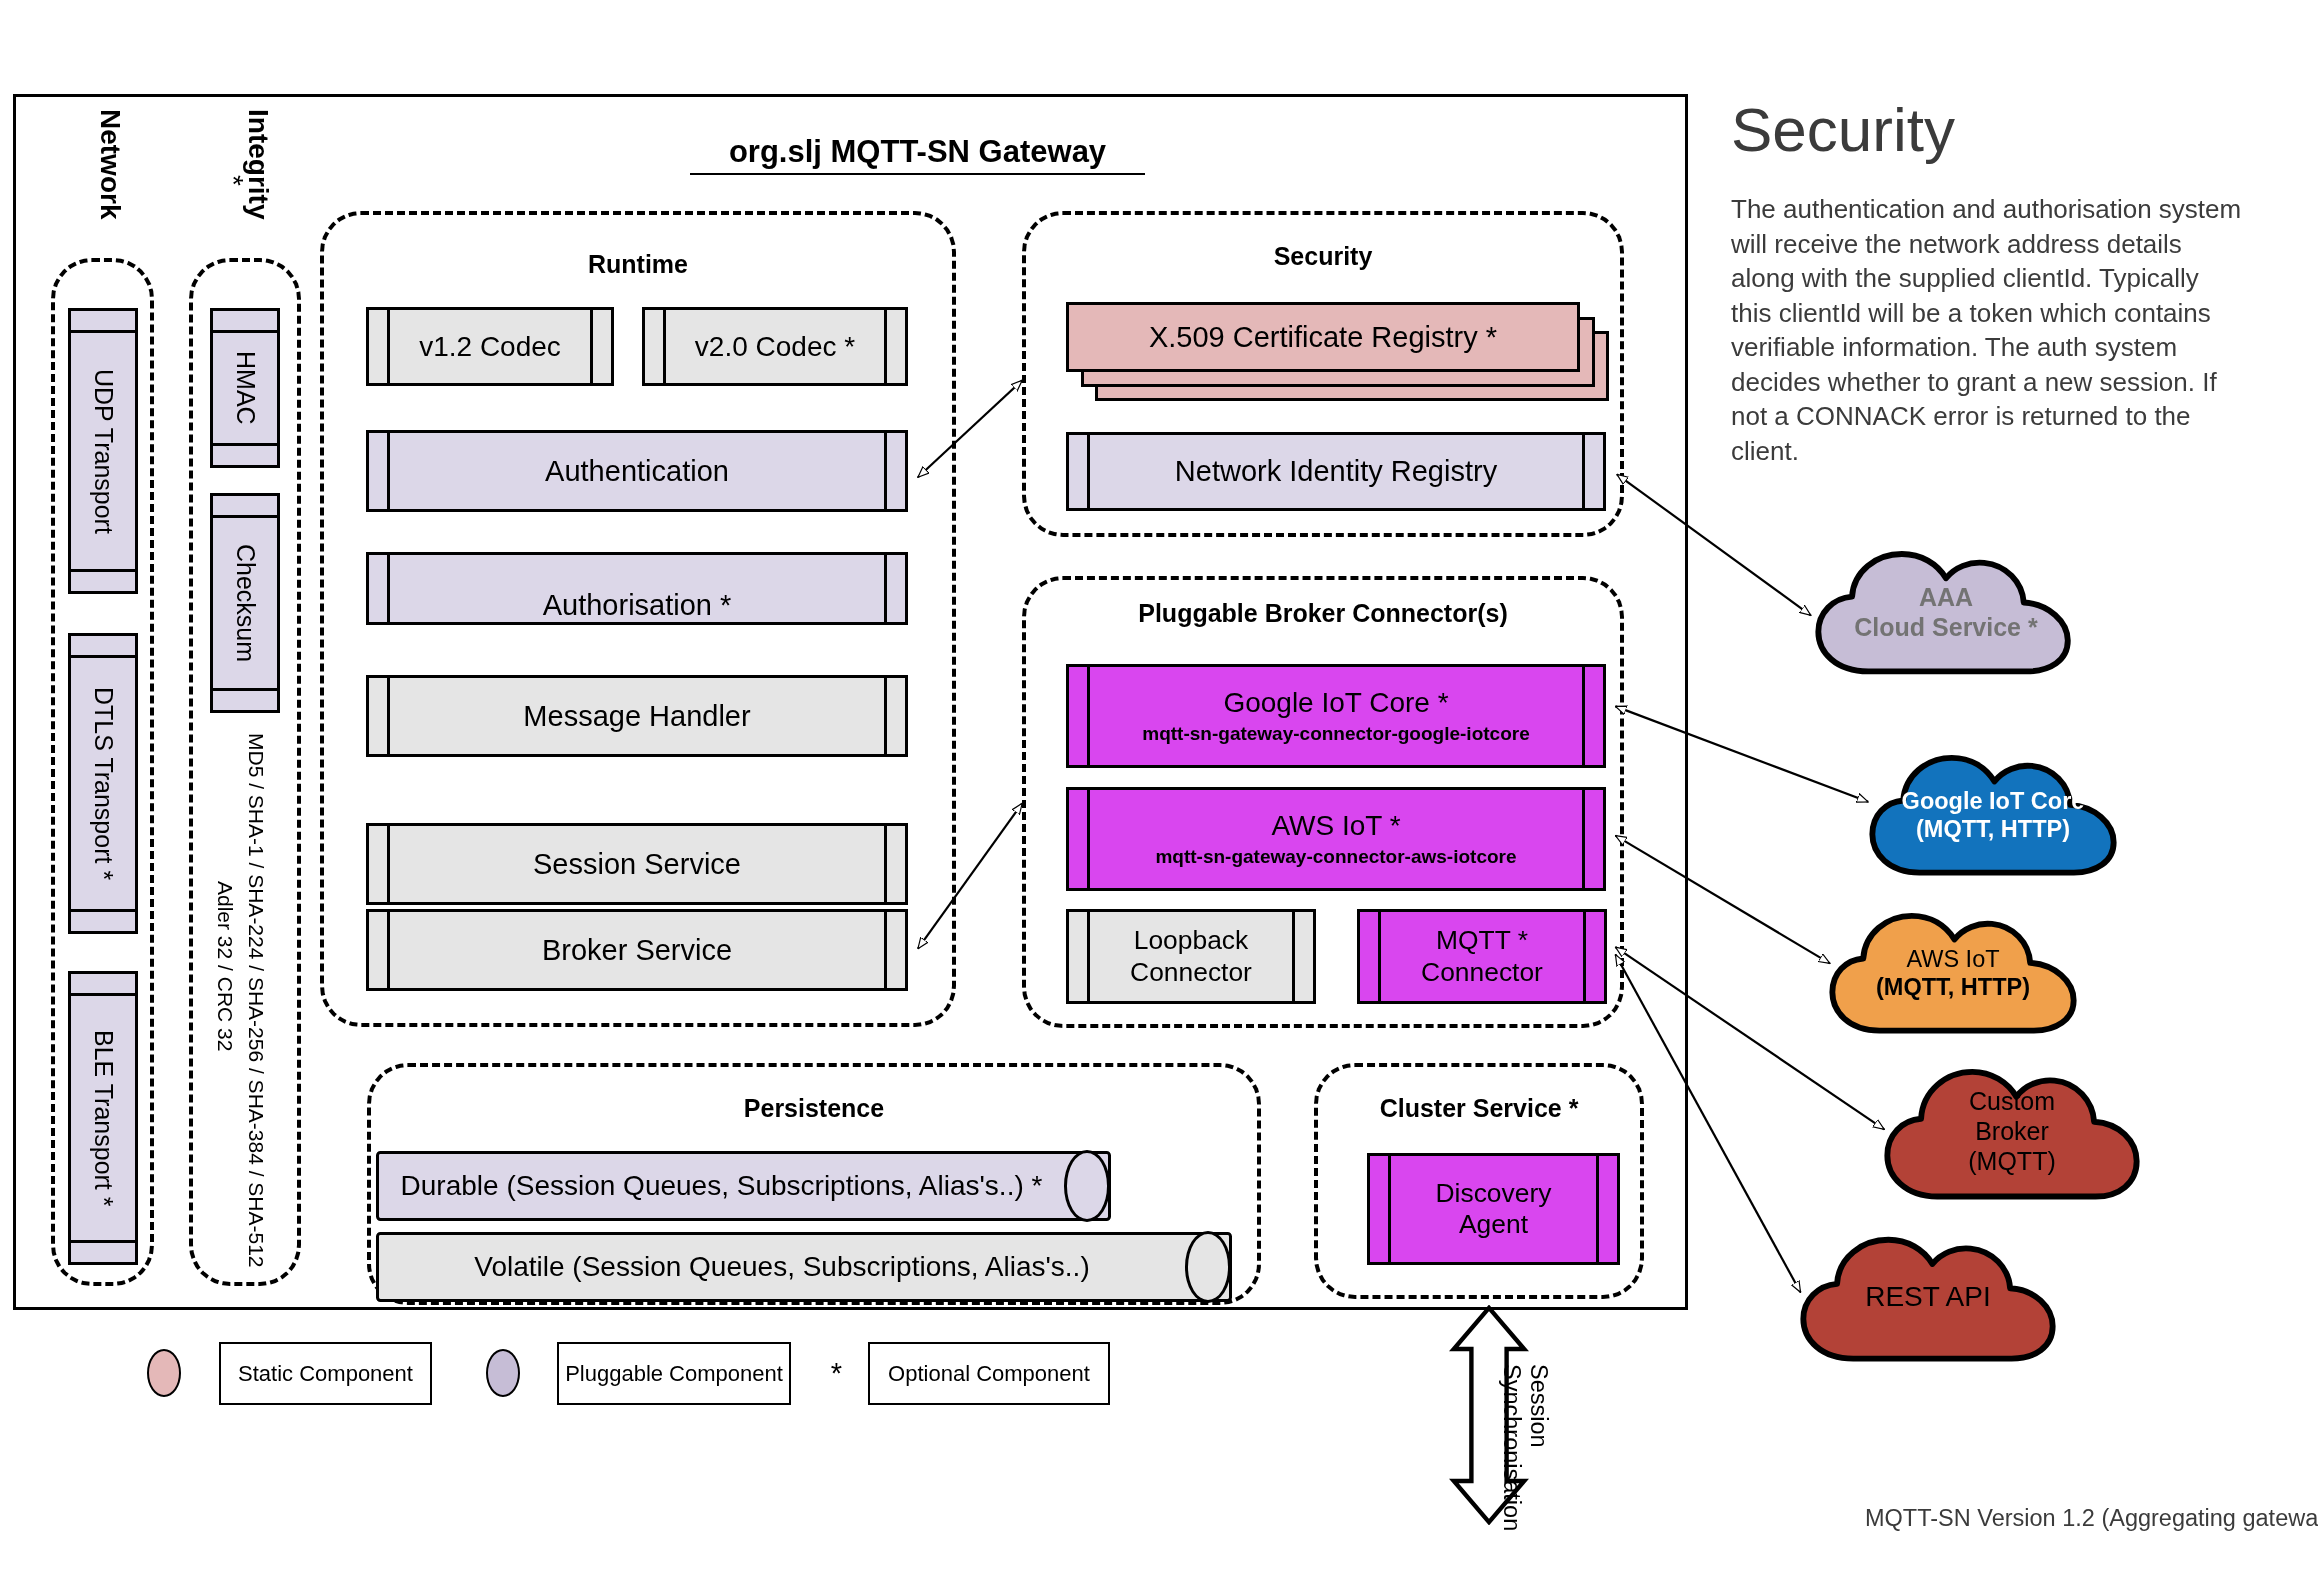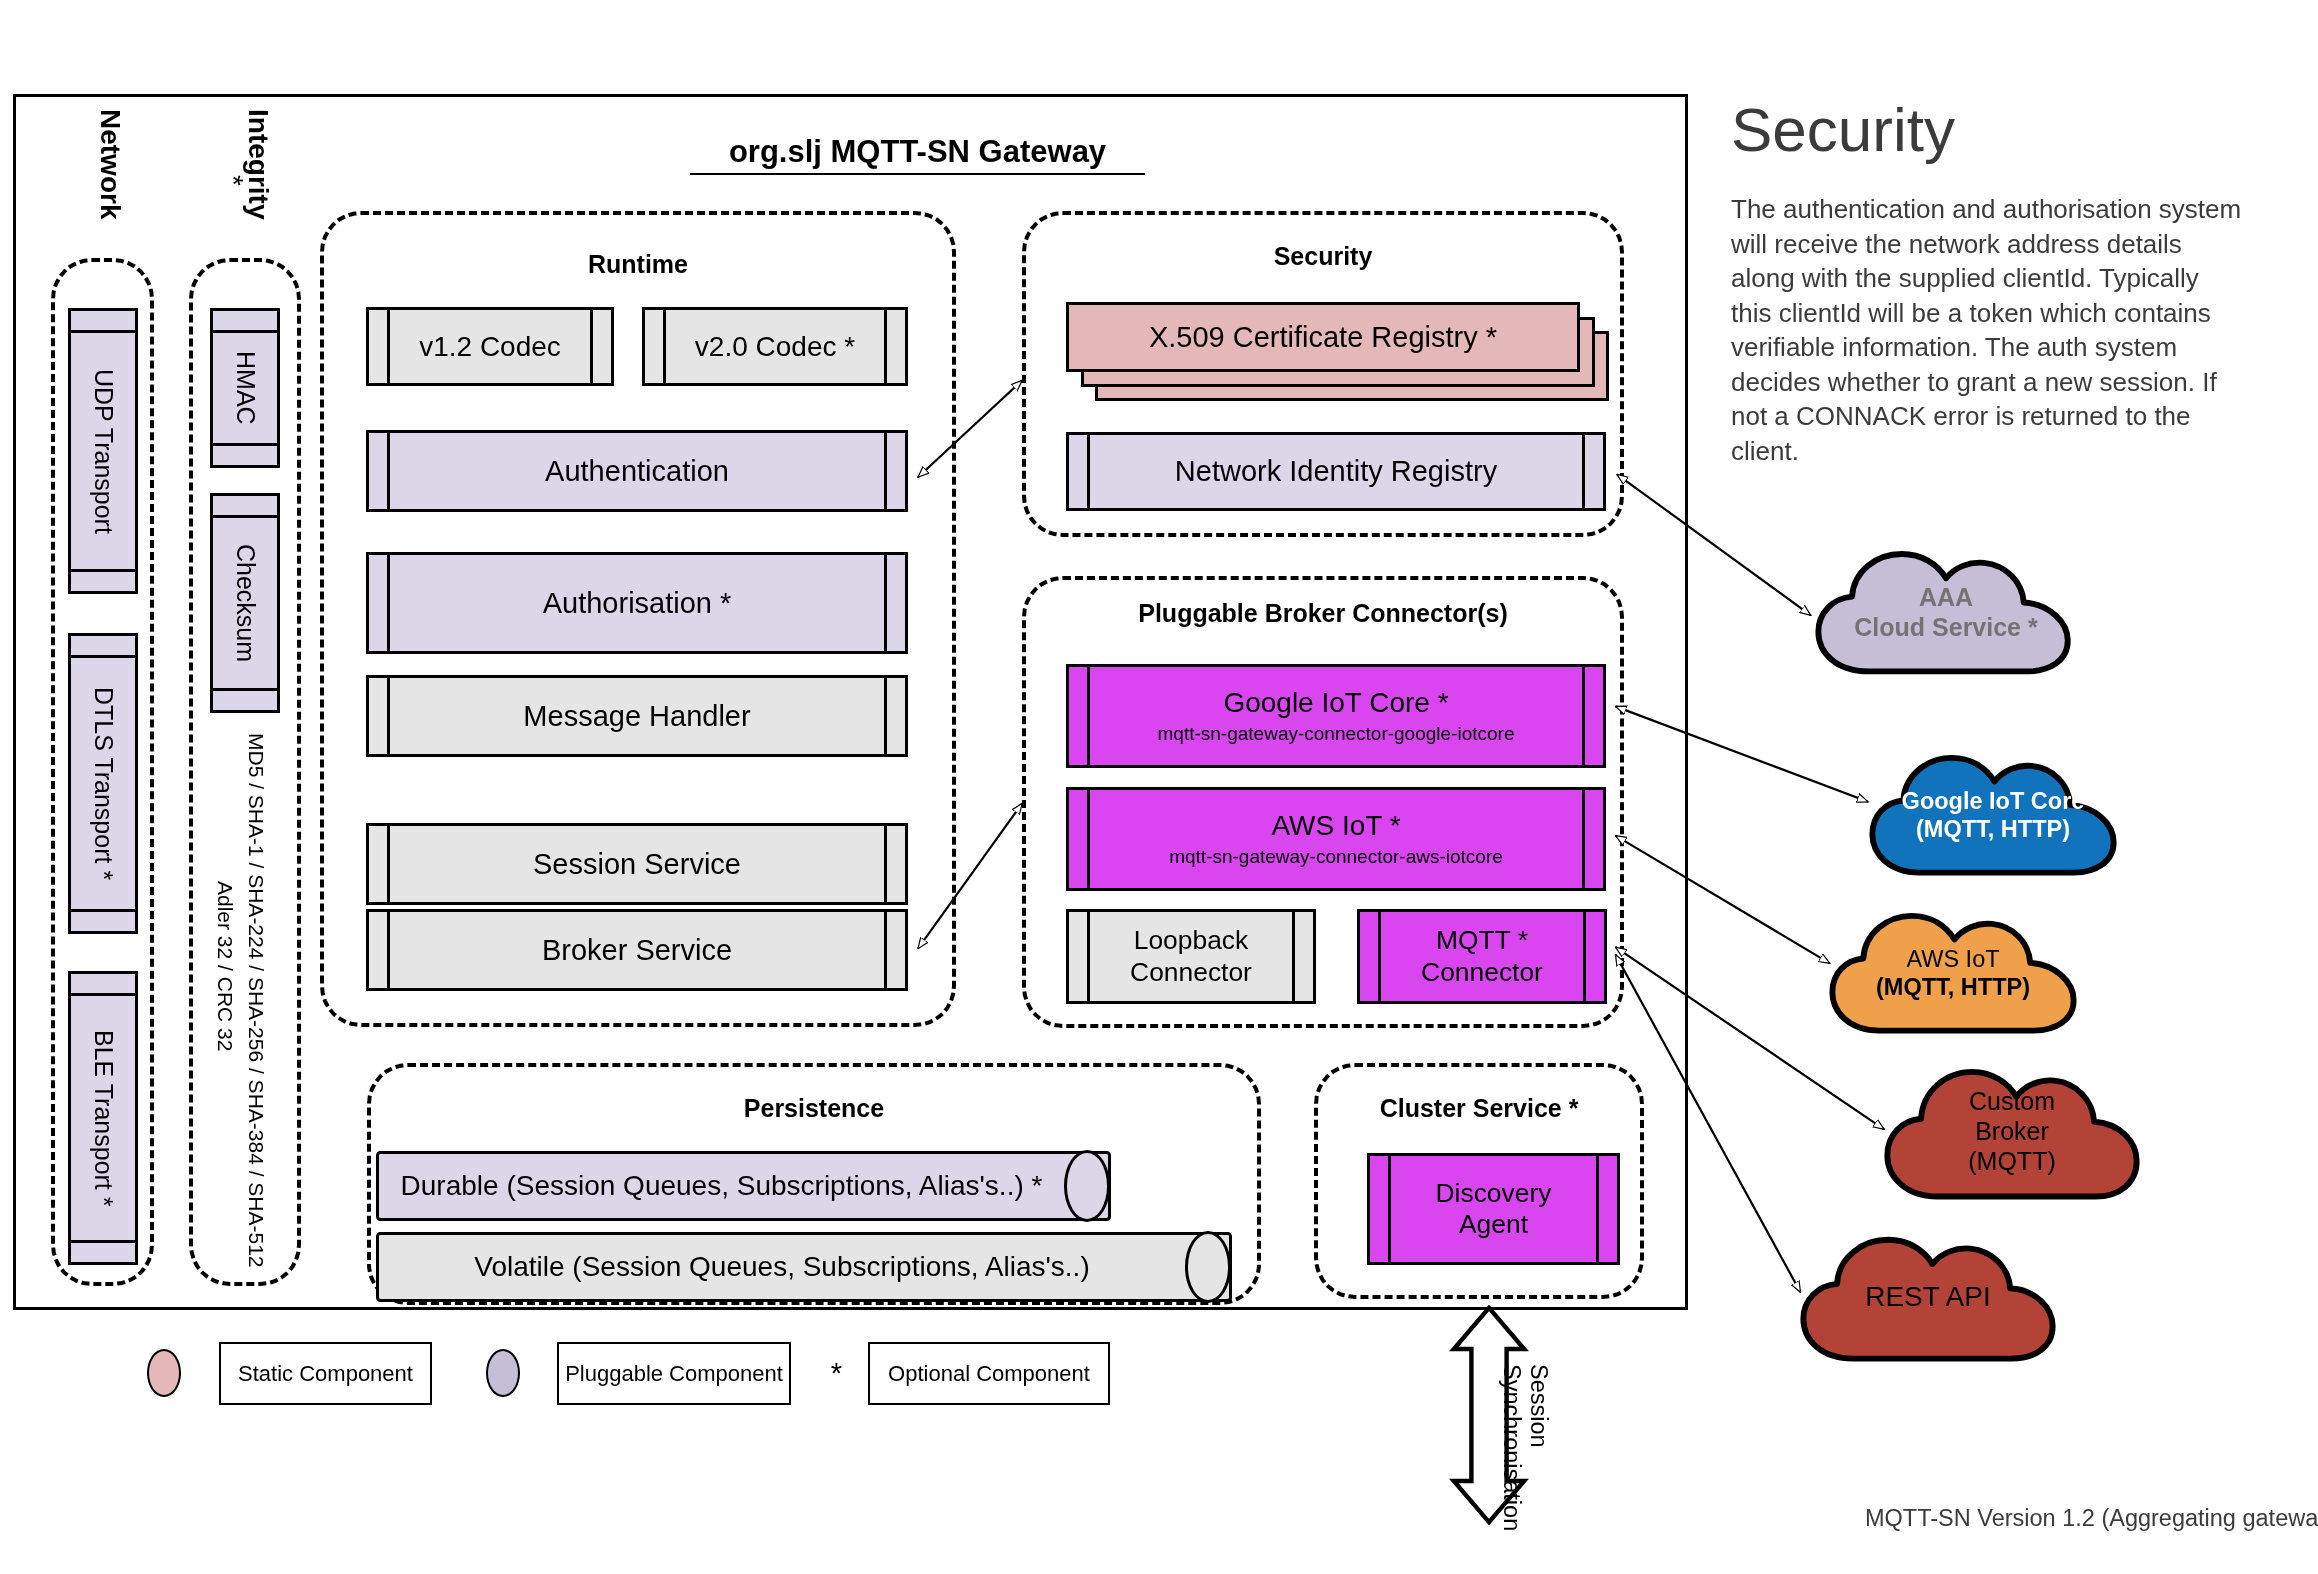--- a/index.html
+++ b/index.html
@@ -44,21 +44,21 @@
     text-align:center;
     color:#000;
   }
   .ucomp::before, .ucomp::after {
     content:""; position:absolute; top:0px; bottom:0px; width:0;
     border-left:3.7px solid #000;
   }
   .ucomp::before { left:17.6px; }
   .ucomp::after  { right:17.6px; }
   .ucomp .lbl { position:relative; z-index:2; line-height:1.18; padding:0 29px; }
-  .ucomp .sub { display:block; font-size:19px; margin-top:3.7px; }
+  .ucomp .sub { display:block; font-size:19px; margin-top:3.7px;font-weight:bold; }
 
   .pink   { background:#e5e5e5; }
   .purple { background:#dcd7e8; }
   .lpurple{ background:#d946ef; }
 
   
   .vcomp {
     position:absolute;
     border:3.7px solid #000;
     background:#dcd7e8;
@@ -201,21 +201,21 @@
   <div class="ucomp pink" style="left:366px; top:307px; width:248px; height:79px; font-size:28px;">
     <span class="lbl">v1.2 Codec</span>
   </div>
   <div class="ucomp pink" style="left:642px; top:307px; width:266px; height:79px; font-size:28px;">
     <span class="lbl">v2.0 Codec *</span>
   </div>
 
   <div class="ucomp purple" style="left:366px; top:430px; width:542px; height:82px; font-size:29px;">
     <span class="lbl">Authentication</span>
   </div>
-  <div class="ucomp purple" style="left:366px; top:552px; width:542px; height:102px; font-size:29px;">
+  <div class="ucomp purple" style="left:366px; top:552px; width:542px; height:73px; font-size:29px;align-items:flex-end;">
     <span class="lbl">Authorisation *</span>
   </div>
   <div class="ucomp pink" style="left:366px; top:675px; width:542px; height:82px; font-size:29px;">
     <span class="lbl">Message Handler</span>
   </div>
   <div class="ucomp pink" style="left:366px; top:791px; width:542px; height:82px; font-size:29px;margin-top:32px;">
     <span class="lbl">Session Service</span>
   </div>
   <div class="ucomp pink" style="left:366px; top:909px; width:542px; height:82px; font-size:29px;">
     <span class="lbl">Broker Service</span>

